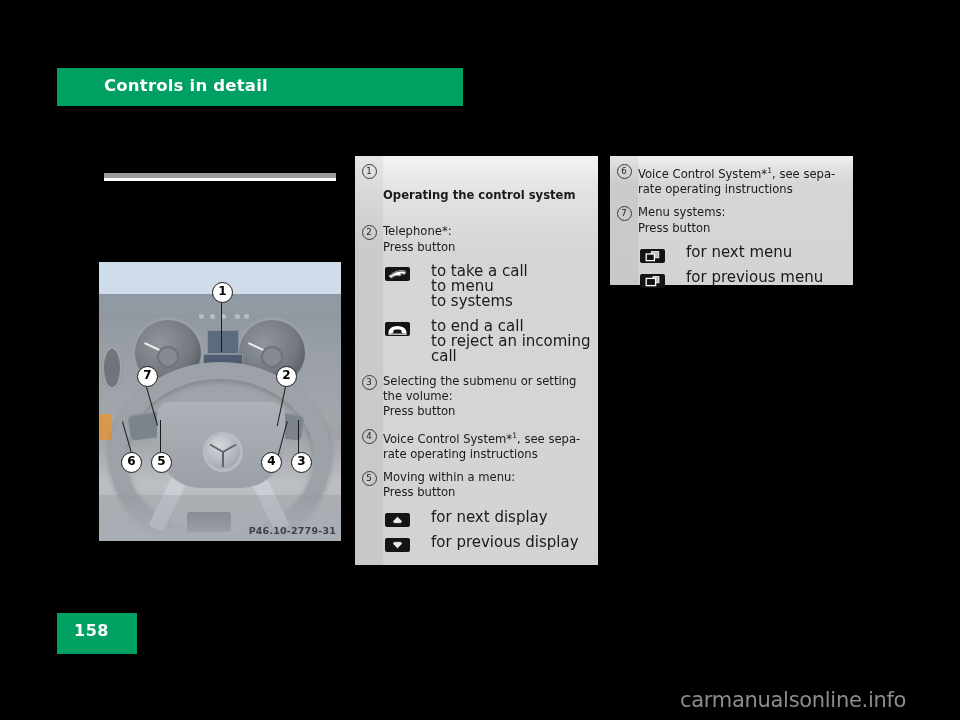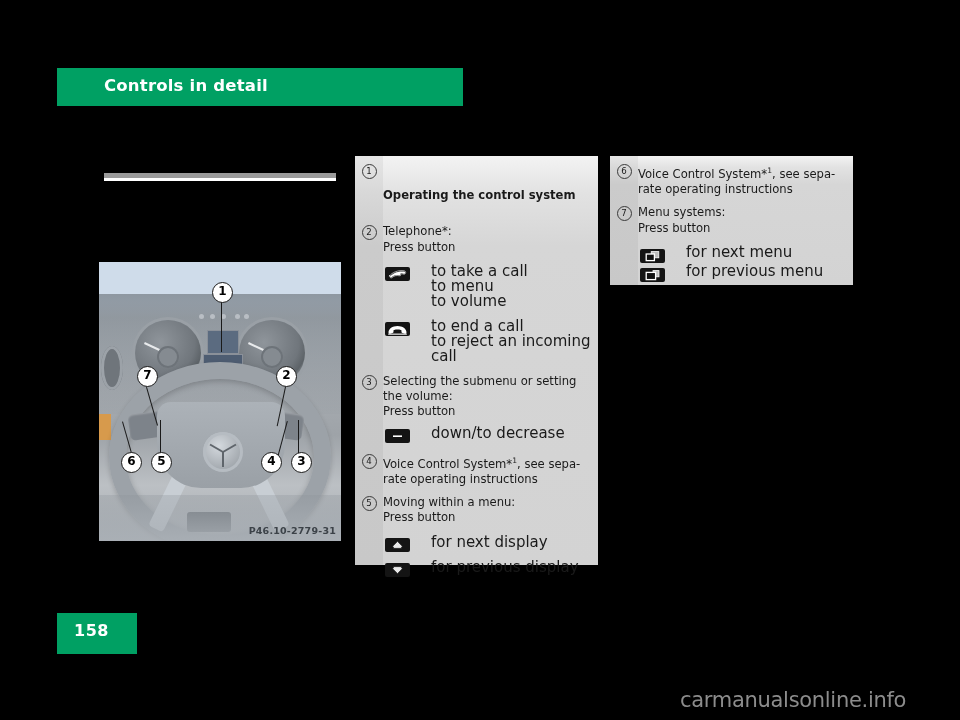--- a/index.html
+++ b/index.html
@@ -446,21 +446,21 @@
         <span class="key">
           <svg width="25" height="14" viewBox="0 0 25 14">
             <path d="M5 9.6c2.5-3.4 8.5-5.9 14-5 .9.15 1.3.9 1 1.6-.25.55-.9.7-1.5.5l-1.9-.6c-.5-.15-.9.05-1 .55l-.25 1.1c-.1.45-.5.6-.95.5C11.2 7.5 8.6 8.3 6.9 10c-.5.5-1.2.5-1.6.1-.4-.4-.45-.95-.3-.5z" fill="#ffffff"></path>
             <path d="M4.4 9.1c2.6-3.7 9-6.3 14.8-5.3 1.2.2 1.8 1.3 1.35 2.35-.4.95-1.4 1.25-2.35.95l-1.55-.5c-.3-.1-.5.02-.56.32l-.22 1c-.14.64-.75 1-1.45.85-3.1-.66-5.4.06-6.9 1.55-.72.72-1.8.7-2.45.02-.6-.62-.62-1.55-.17-2.24z" fill="none" stroke="#ffffff" stroke-width="0.6"></path>
           </svg>
         </span>
       </div>
       <div class="sub-txt">
         <div>to take a call</div>
         <div>to menu</div>
-        <div>to volume</div>
+        <div>to systems</div>
       </div>
     </div>
 
     <div class="sub-row" style="margin-top:9px;">
       <div class="sub-icon">
         <span class="key">
           <svg width="25" height="14" viewBox="0 0 25 14">
             <path d="M3.5 10.4c0-3.6 4-6.4 9-6.4s9 2.8 9 6.4c0 .9-.8 1.5-1.7 1.25l-2.4-.65c-.6-.17-1-.7-.95-1.3l.08-.9c.04-.45-.25-.8-.7-.9-2.2-.5-4.5-.5-6.7 0-.45.1-.74.45-.7.9l.08.9c.05.6-.35 1.13-.95 1.3l-2.4.65C4.3 11.9 3.5 11.3 3.5 10.4z" fill="#ffffff"></path>
             <rect x="3.2" y="11.6" width="18.6" height="1.1" fill="#ffffff"></rect>
           </svg>
@@ -477,30 +477,20 @@
         <div class="num">3</div>
       </div>
       <div class="txt">
         <div>Selecting the submenu or setting</div>
         <div>the volume:</div>
         <div>Press button</div>
       </div>
     </div>
 
 
-    <div class="sub-row" style="margin-top:6px;">
-      <div class="sub-icon">
-        <span class="key">
-          <svg width="25" height="14" viewBox="0 0 25 14">
-            <rect x="8" y="6.4" width="9" height="1.6" fill="#ffffff"></rect>
-          </svg>
-        </span>
-      </div>
-      <div class="sub-txt">down/to decrease</div>
-    </div>
 
     <div class="row" style="margin-top:8px;">
       <div class="num-cell">
         <div class="num">4</div>
       </div>
       <div class="txt">
         <div><span>Voice Control System*</span><span class="sup">1</span><span>, see sepa-</span></div>
         <div>rate operating instructions</div>
       </div>
     </div>
@@ -570,21 +560,21 @@
         <span class="key">
           <svg width="25" height="14" viewBox="0 0 25 14">
             <rect x="11.2" y="2.6" width="7.6" height="6.2" fill="#bdbdbd" stroke="#ffffff" stroke-width="0.8"></rect>
             <rect x="6.2" y="5.0" width="8.2" height="6.6" fill="#111111" stroke="#ffffff" stroke-width="1.3"></rect>
           </svg>
         </span>
       </div>
       <div class="sub-txt">for next menu</div>
     </div>
 
-    <div class="sub-row" style="">
+    <div class="sub-row" style="margin-top:6px;">
       <div class="sub-icon">
         <span class="key">
           <svg width="25" height="14" viewBox="0 0 25 14">
             <rect x="13.0" y="2.6" width="6.0" height="6.2" fill="#bdbdbd" stroke="#ffffff" stroke-width="0.8"></rect>
             <rect x="6.2" y="4.4" width="9.4" height="7.2" fill="#111111" stroke="#ffffff" stroke-width="1.3"></rect>
           </svg>
         </span>
       </div>
       <div class="sub-txt">for previous menu</div>
     </div>

